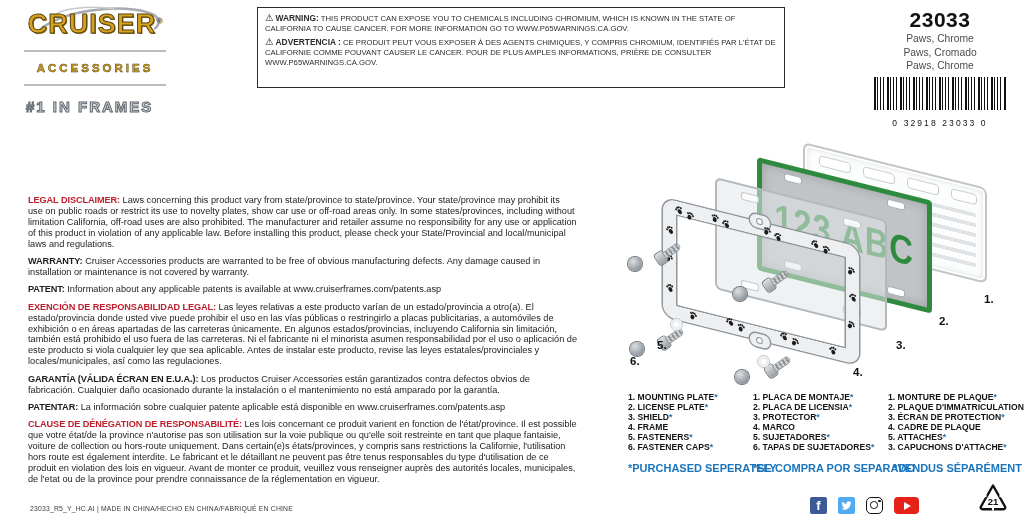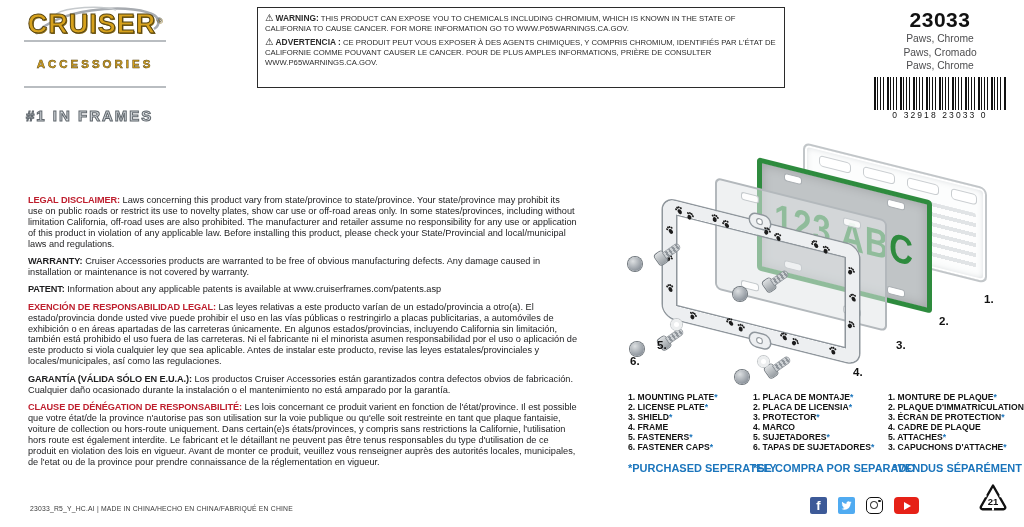--- a/index.html
+++ b/index.html
@@ -8,39 +8,39 @@
   .abs{position:absolute;}
 
   
   .logo{left:24px;top:6px;width:142px;text-align:center;}
   .swoosh{position:absolute;left:2px;top:-2px;width:138px;height:34px;}
   .brand-name{position:relative;font-size:27px;font-weight:bold;letter-spacing:1px;color:#d7a21d;
               -webkit-text-stroke:1px #574513;text-shadow:1px 1px 0 #8a6d1c;line-height:30px;}
   .brand-name .reg{font-size:8px;-webkit-text-stroke:0;color:#6d7378;vertical-align:super;letter-spacing:0;}
   .brand-sub{font-size:11.5px;font-weight:bold;letter-spacing:3px;color:#d7a21d;
              -webkit-text-stroke:.5px #574513;border-top:2px solid #b9bdc1;border-bottom:2px solid #b9bdc1;
-             padding:16px 0;margin-top:1px;}
+             padding:10px 0;margin-top:11px;}
   .brand-tag{font-size:15px;font-weight:800;letter-spacing:2px;color:#d6dade;
-             -webkit-text-stroke:1px #5f666c;margin-top:19px;text-align:left;padding-left:2px;}
+             -webkit-text-stroke:1px #5f666c;margin-top:12px;text-align:left;padding-left:2px;}
 
   
   .warnbox{left:257px;top:7px;width:528px;height:81px;border:1.5px solid #2b2b2b;
            padding:5px 7px;box-sizing:border-box;}
   .warn{margin:0 0 3.5px;font-size:7.7px;line-height:9.8px;color:#2b2b2b;}
   .warn b{font-size:8.4px;}
   .tri{font-size:9.5px;margin-right:2px;font-weight:normal;}
 
   
   .product{left:862px;top:8px;width:156px;text-align:center;}
   .sku{font-size:21px;font-weight:800;letter-spacing:.5px;color:#111;}
   .pname{font-size:10.3px;color:#4d4d4f;line-height:13.5px;}
   .barcode{margin-top:4px;}
   .bars{width:132px;height:33px;margin:0 auto;
         background:repeating-linear-gradient(90deg,#111 0 2px,#fff 2px 3px,#111 3px 4px,#fff 4px 6px,#111 6px 7px,#fff 7px 9px,#111 9px 10px,#fff 10px 13px);}
-  .bdigits{font-size:8.5px;letter-spacing:2.1px;margin-top:0;color:#111;white-space:nowrap;}
+  .bdigits{font-size:8.5px;letter-spacing:2.1px;margin-top:8px;color:#111;white-space:nowrap;}
 
   
   .legal{left:28px;top:195px;width:549px;}
   .legal p{margin:0 0 6.5px;font-size:9.2px;line-height:10.9px;color:#1d1d1f;}
   .legal b{letter-spacing:-.1px;}
   b.red{color:#be1e2d;}
   .filenote{left:30px;top:505px;font-size:6.8px;letter-spacing:.2px;color:#3a3a3a;}
 
   
   .diagram{left:610px;top:125px;width:412px;height:280px;}
@@ -134,21 +134,22 @@
       <div class="bars"></div>
       <div class="bdigits">0 32918 23033 0</div>
     </div>
   </div>
 
   <div class="abs legal">
     <p><b class="red">LEGAL DISCLAIMER:</b> <span>Laws concerning this product vary from state/province to state/province. Your state/province may prohibit its use on public roads or restrict its use to novelty plates, show car use or off-road areas only. In some states/provinces, including without limitation California, off-road uses are also prohibited. The manufacturer and retailer assume no responsibility for any use or application of this product in violation of any applicable law. Before installing this product, please check your State/Provincial and local/municipal laws and regulations.</span></p>
     <p><b>WARRANTY:</b> <span>Cruiser Accessories products are warranted to be free of obvious manufacturing defects. Any damage caused in installation or maintenance is not covered by warranty.</span></p>
     <p><b>PATENT:</b> <span>Information about any applicable patents is available at www.cruiserframes.com/patents.asp</span></p>
     <p><b class="red">EXENCIÓN DE RESPONSABILIDAD LEGAL:</b> <span>Las leyes relativas a este producto varían de un estado/provincia a otro(a). El estado/provincia donde usted vive puede prohibir el uso en las vías públicas o restringirlo a placas publicitarias, a automóviles de exhibición o en áreas apartadas de las carreteras únicamente. En algunos estados/provincias, incluyendo California sin limitación, también está prohibido el uso fuera de las carreteras. Ni el fabricante ni el minorista asumen responsabilidad por el uso o aplicación de este producto si viola cualquier ley que sea aplicable. Antes de instalar este producto, revise las leyes estatales/provinciales y locales/municipales, así como las regulaciones.</span></p>
-    <p><b>GARANTÍA (VÁLIDA SÓLO EN E.U.A.):</b> <span>Los productos Cruiser Accessories están garantizados contra defectos obvios de fabricación. Cualquier daño ocasionado durante la instalación o el mantenimiento no está amparado por la garantía.</span></p>
+    <p><b>GARANTÍA (VÁLIDA ÉCRAN EN E.U.A.):</b> <span>Los productos Cruiser Accessories están garantizados contra defectos obvios de fabricación. Cualquier daño ocasionado durante la instalación o el mantenimiento no está amparado por la garantía.</span></p>
+    <p><b>PATENTAR:</b> <span>La información sobre cualquier patente aplicable está disponible en www.cruiserframes.com/patents.asp</span></p>
     <p><b class="red">CLAUSE DE DÉNÉGATION DE RESPONSABILITÉ:</b> <span>Les lois concernant ce produit varient en fonction de l'état/province. Il est possible que votre état/de la province n'autorise pas son utilisation sur la voie publique ou qu'elle soit restreinte en tant que plaque fantaisie, voiture de collection ou hors-route uniquement. Dans certain(e)s états/provinces, y compris sans restrictions la Californie, l'utilisation hors route est également interdite. Le fabricant et le détaillant ne peuvent pas être tenus responsables du type d'utilisation de ce produit en violation des lois en vigueur. Avant de monter ce produit, veuillez vous renseigner auprès des autorités locales, municipales, de l'etat ou de la province pour prendre connaissance de la réglementation en vigueur.</span></p>
 
   </div>
   <div class="abs filenote">23033_R5_Y_HC.AI  |  MADE IN CHINA/HECHO EN CHINA/FABRIQUÉ EN CHINE</div>
 
   <div class="abs diagram">
     <div class="part mounting">
       <span class="slot" style="left:14px;top:7px;width:30px;height:9px;"></span>
       <span class="slot" style="left:58px;top:7px;width:30px;height:9px;"></span>
       <span class="slot" style="left:102px;top:7px;width:30px;height:9px;"></span>

